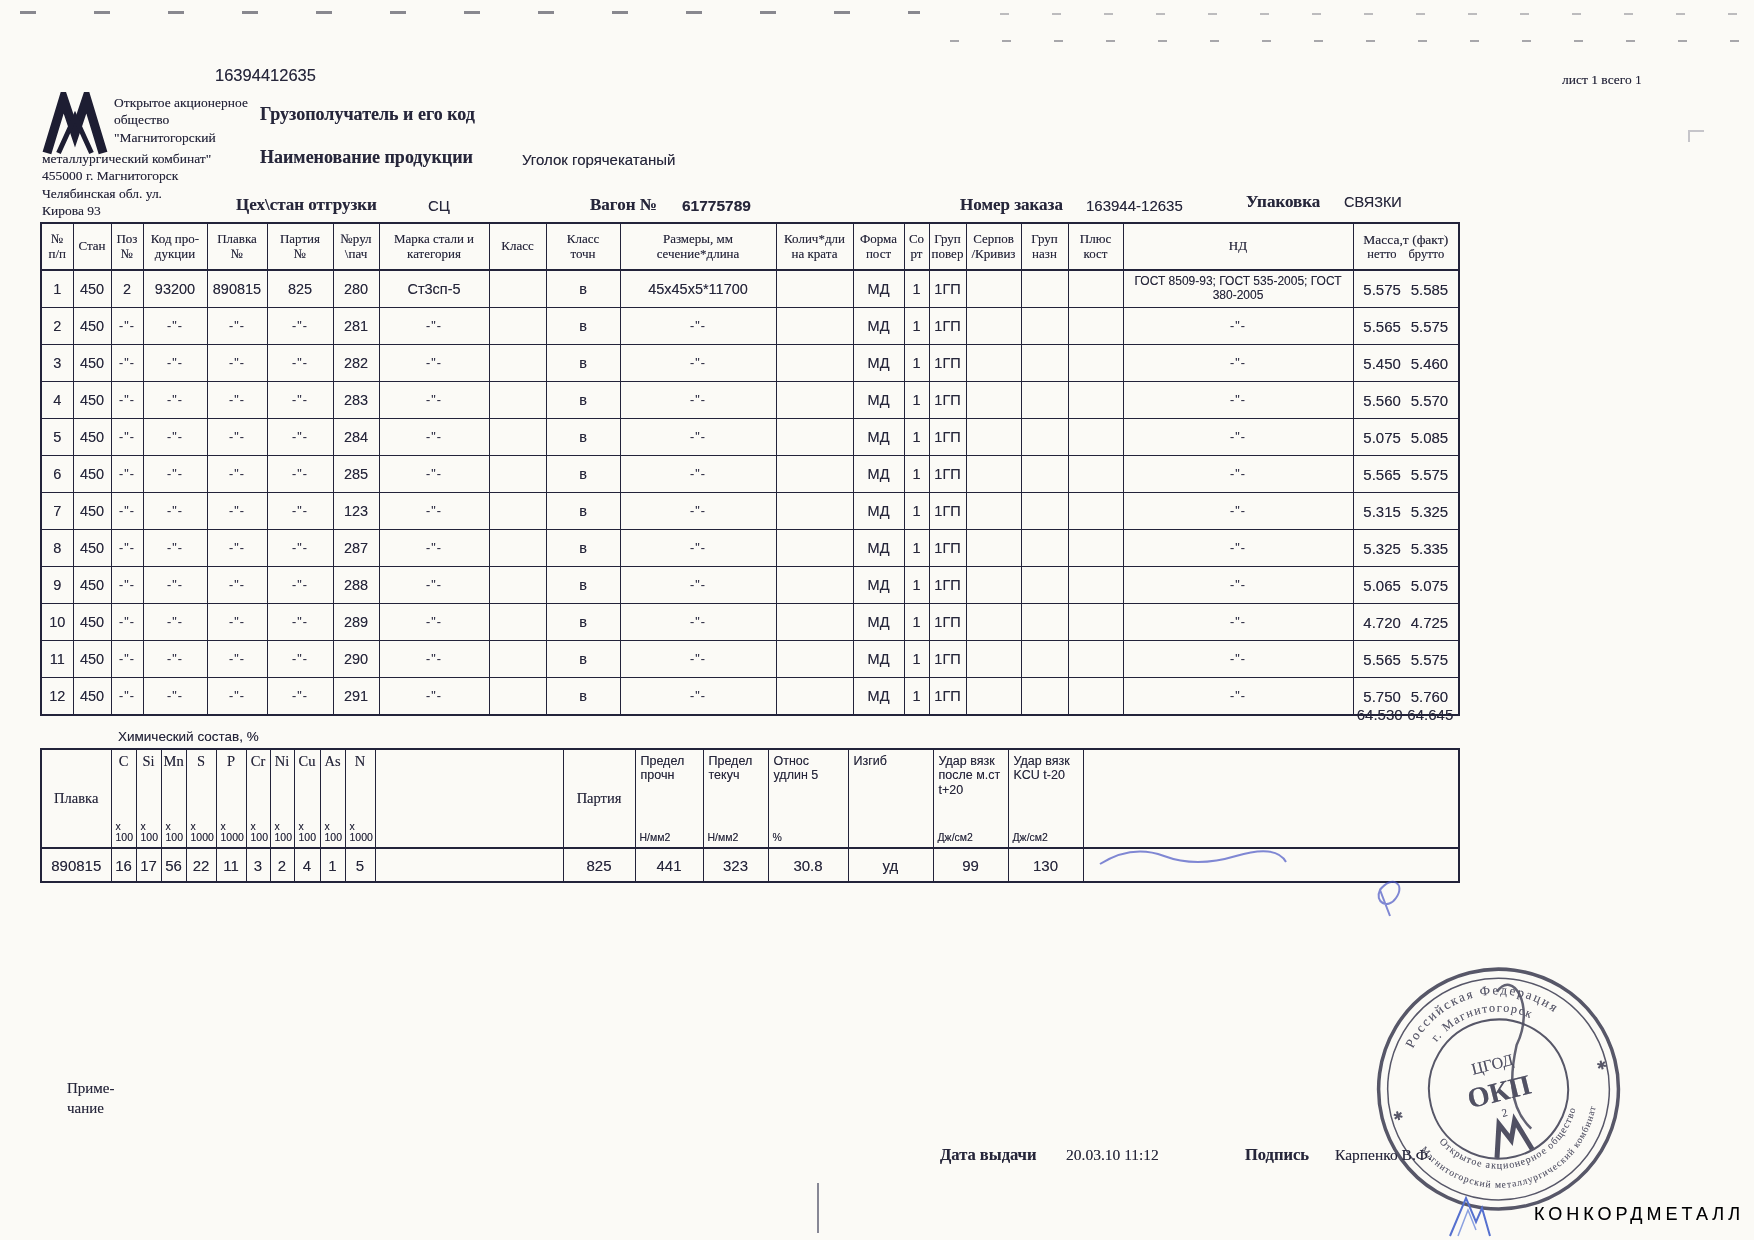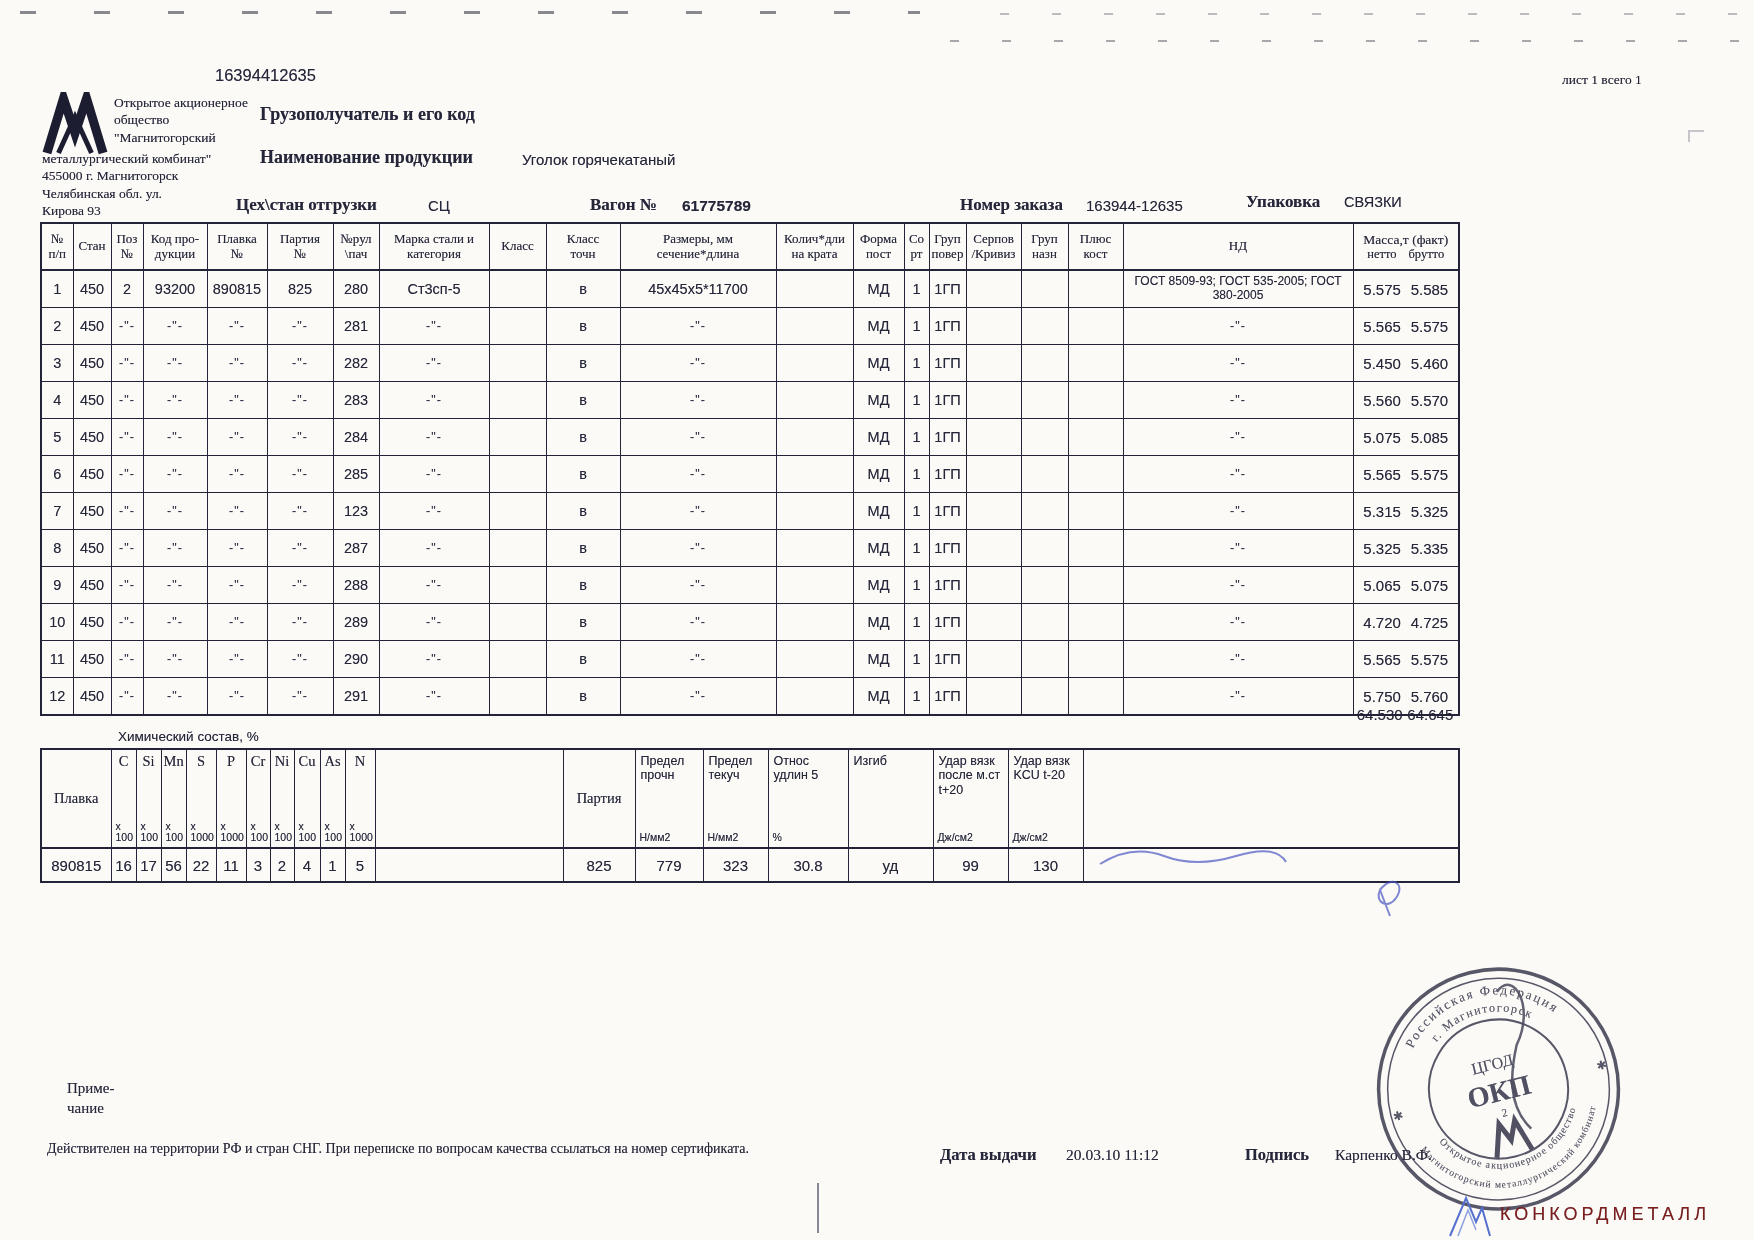--- a/index.html
+++ b/index.html
@@ -47,21 +47,21 @@
   .cn{white-space:pre-line;}
   .cs{position:absolute;left:4px;bottom:3px;font-family:"Liberation Sans",sans-serif;
       font-size:10.5px;line-height:1.1;white-space:pre-line;text-align:left;}
   th.mid{vertical-align:middle!important;}
   th.mid .cn{font-size:14.5px;text-align:center;}
   th.elem .cn{font-size:14.5px;text-align:center;padding-top:3px;}
   th.prop .cn{font-family:"Liberation Sans",sans-serif;font-size:12.5px;text-align:left;padding:4px 1px 0 3px;line-height:1.15;}
 
   .footnote{font-size:14px;line-height:1.35;margin-left:20px;}
   .legal{font-size:14px;line-height:1.5;}
-  .brand-text{font-family:"Liberation Sans",sans-serif;font-size:18px;letter-spacing:4px;color:#7f1d1d;}
+  .brand-text{font-family:"Liberation Sans",sans-serif;font-size:18px;letter-spacing:4px;color:#000000;margin-left:34px;}
 </style>
 </head>
 <body>
 
 <div class="page">
 
   <div class="abs dashline" style="left:20px;top:11px;width:900px;"></div>
   <div class="abs dashline2" style="left:950px;top:40px;width:790px;"></div>
   <div class="abs dashline2" style="left:1000px;top:13px;width:740px;opacity:.3;"></div>
   <div class="abs corner" style="left:1688px;top:130px;opacity:.5;"></div>
@@ -620,40 +620,39 @@
           <td>56</td>
           <td>22</td>
           <td>11</td>
           <td>3</td>
           <td>2</td>
           <td>4</td>
           <td>1</td>
           <td>5</td>
           <td></td>
           <td>825</td>
-          <td>779</td>
+          <td>441</td>
           <td>323</td>
           <td>30.8</td>
           <td>уд</td>
           <td>99</td>
           <td>130</td>
           <td></td>
         </tr>
       </tbody>
   </table>
 
   <svg class="abs" style="left:1080px;top:820px;" width="400" height="120">
     <path d="M 20,44 q 32,-20 64,-8 t 72,0 t 50,6" fill="none" stroke="#4a55c4" stroke-width="2" opacity=".7"></path>
     <path d="M 300,70 c 12,-16 26,-6 16,8 c -8,12 -22,4 -16,-8 l 10,26" fill="none" stroke="#4a55c4" stroke-width="2" opacity=".7"></path>
   </svg>
 
   <div class="abs footnote pre" style="left:47px;top:1078px;font-size:15px;">Приме-
 чание</div>
   <div class="abs legal" style="left:47px;top:1138px;width:790px;">
-    <div>Действителен на территории РФ и стран СНГ. При переписке по вопросам качества ссылаться на номер сертификата.</div>
   </div>
   <div class="abs b" style="left:940px;top:1145px;font-size:16.5px;">Дата выдачи</div>
   <div class="abs" style="left:1066px;top:1146px;font-size:15.5px;">20.03.10 11:12</div>
   <div class="abs b" style="left:1245px;top:1145px;font-size:16.5px;">Подпись</div>
   <div class="abs" style="left:1335px;top:1146px;font-size:15.5px;">Карпенко В.Ф.</div>
 
   <div class="abs" style="left:1368px;top:958px;transform:rotate(-14deg);">
     <svg width="262" height="262" viewBox="0 0 260 260" style="opacity:.82;">
       <defs>
         <path id="arcTop" d="M 36,130 A 94,94 0 0 1 224,130"></path>

